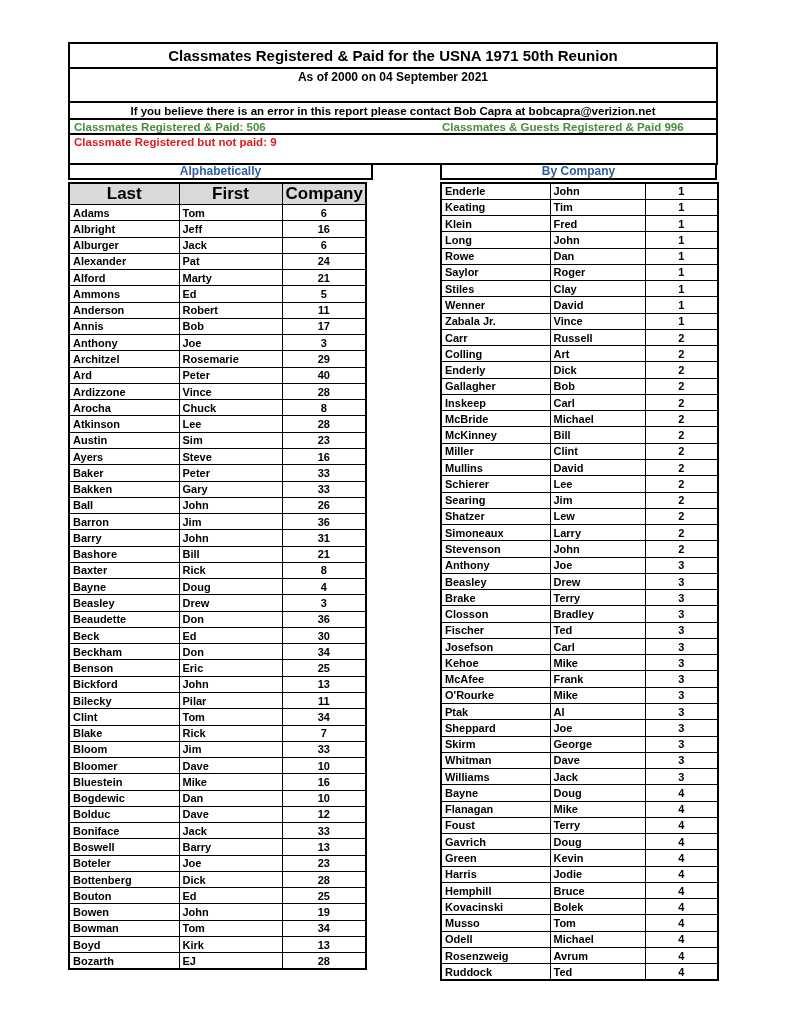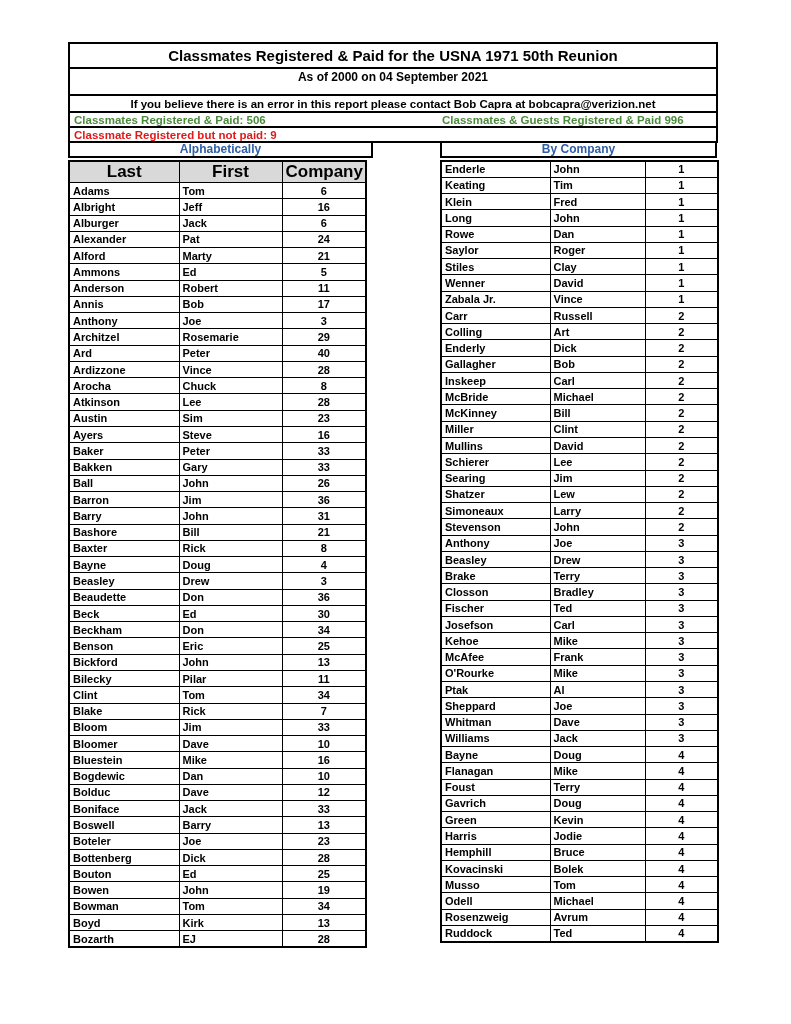--- a/index.html
+++ b/index.html
@@ -8,25 +8,25 @@
     width:791px; height:1024px; position:relative;
     font-family:"Liberation Sans", sans-serif;
     font-weight:bold; color:#000;
   }
   .doc { position:absolute; left:68px; top:42px; width:650px; }
 
   
   .hdr-row { border:2px solid #000; margin-top:-2px; background:#fff; position:relative; }
   .hdr-row.first { margin-top:0; border-width:2.5px; }
   .title-row  { height:27px; line-height:24px; text-align:center; font-size:15px; }
-  .date-row   { height:29px; line-height:17px; text-align:center; font-size:12px; }
+  .date-row   { height:36px; line-height:17px; text-align:center; font-size:12px; }
   .contact-row{ height:19px; line-height:16px; text-align:center; font-size:11.5px; }
   .stats-row  { height:17px; line-height:14px; font-size:11.5px; color:var(--green,#4a8b3b); padding-left:4px; }
   .stats-right{ position:absolute; left:372px; top:0; }
-  .notpaid-row{ height:17px; line-height:14px; font-size:11.5px; color:var(--red,#e01a1a); padding-left:4px; }
+  .notpaid-row{ height:32px; line-height:14px; font-size:11.5px; color:var(--red,#e01a1a); padding-left:4px; }
 
   
   .section-headers { position:relative; height:17px; }
   .sec-box {
     position:absolute; top:0; height:17px; border:2px solid #000; margin-top:-2px;
     text-align:center; font-size:12px; line-height:13px; color:var(--blue,#2e5ea5); background:#fff;
   }
   .sec-alpha   { left:0; width:305px; }
   .sec-company { left:372px; width:277px; }
 
@@ -575,20 +575,25 @@
             <td class="c-name">Al</td>
             <td class="c-comp">3</td>
           </tr>
 
           <tr>
             <td class="c-name">Sheppard</td>
             <td class="c-name">Joe</td>
             <td class="c-comp">3</td>
           </tr>
 
+          <tr>
+            <td class="c-name">Skirm</td>
+            <td class="c-name">George</td>
+            <td class="c-comp">3</td>
+          </tr>
 
           <tr>
             <td class="c-name">Whitman</td>
             <td class="c-name">Dave</td>
             <td class="c-comp">3</td>
           </tr>
 
           <tr>
             <td class="c-name">Williams</td>
             <td class="c-name">Jack</td>

